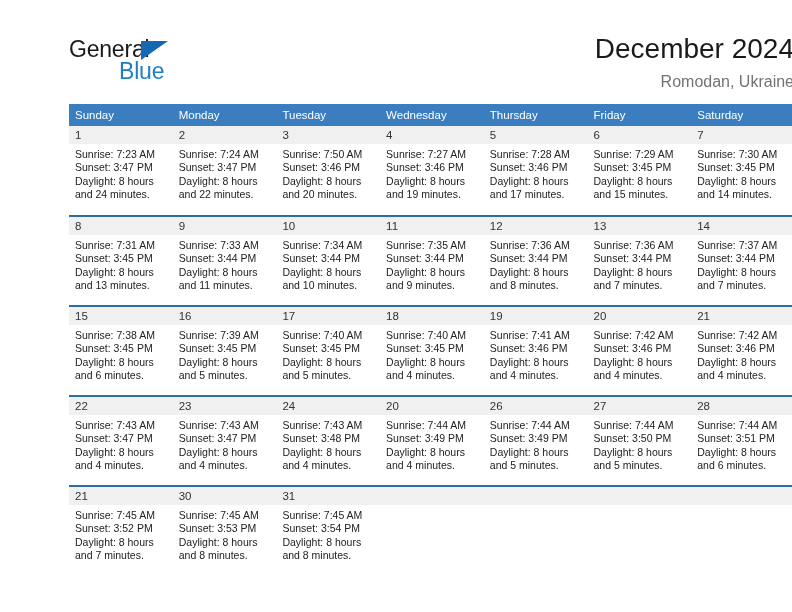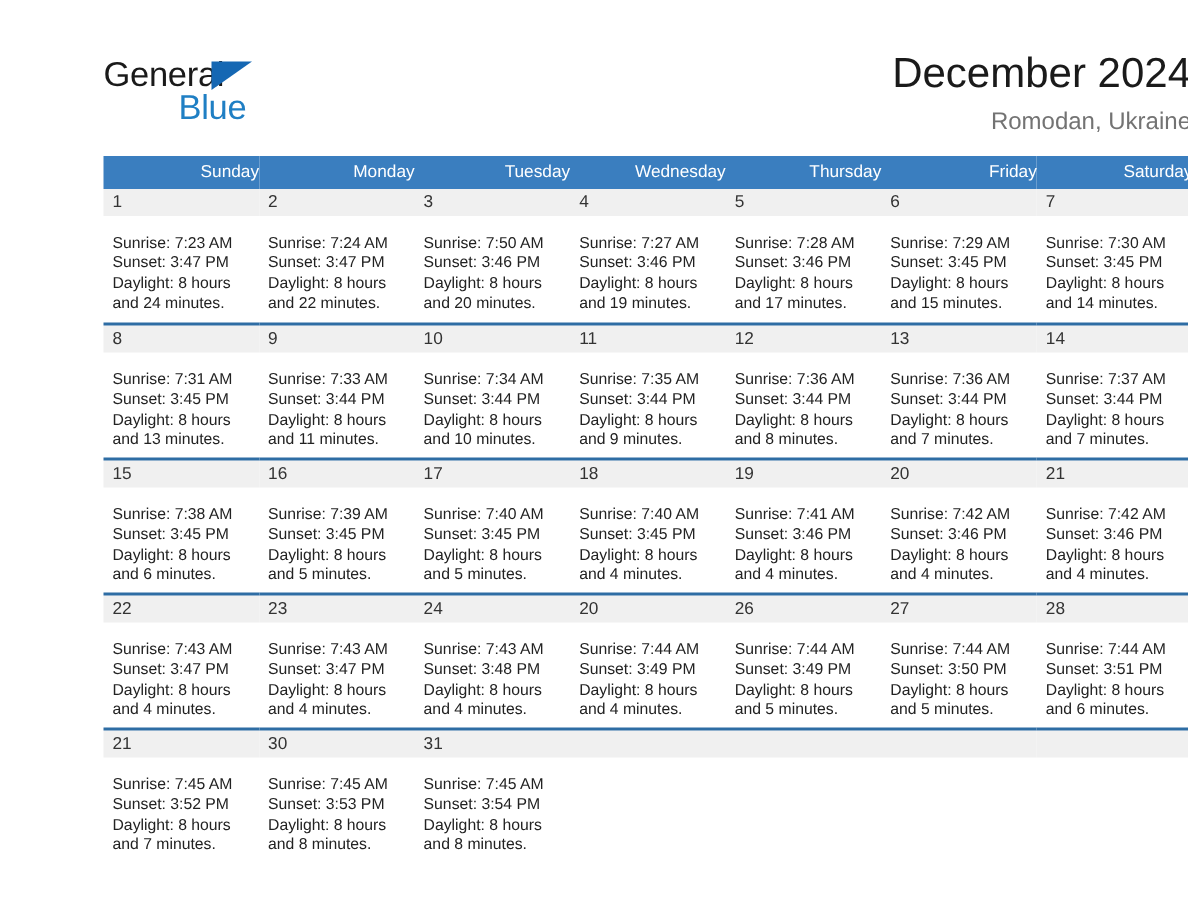--- a/index.html
+++ b/index.html
@@ -94,21 +94,21 @@
     border-collapse: collapse;
     table-layout: fixed;
   }
   .calendar col { width: 103.71px; }
 
   .calendar thead th {
     background: #3a7ebf;
     color: #ffffff;
     font-size: 11.5px;
     font-weight: normal;
-    text-align: right;
+    text-align: left;
     padding: 5px 0 5px 6px;
     height: 20px;
     box-sizing: border-box;
     vertical-align: middle;
   }
 
   .week-row > td {
     vertical-align: top;
     padding: 0;
     border-top: 2px solid #2e6da4;
@@ -125,21 +125,21 @@
     background: #f0f0f0;
     font-size: 11.5px;
     color: #333333;
     padding: 3px 0 3px 6px;
     height: 18px;
     box-sizing: border-box;
     line-height: 12px;
   }
   .cell.empty .daynum { background: #f0f0f0; }
   .lines {
-    padding: 12px 6px 0 6px;
+    padding: 4px 6px 0 6px;
   }
   .lines div {
     font-size: 10.5px;
     line-height: 13.4px;
     color: #222222;
     white-space: nowrap;
   }
 </style>
 </head>
 <body>

